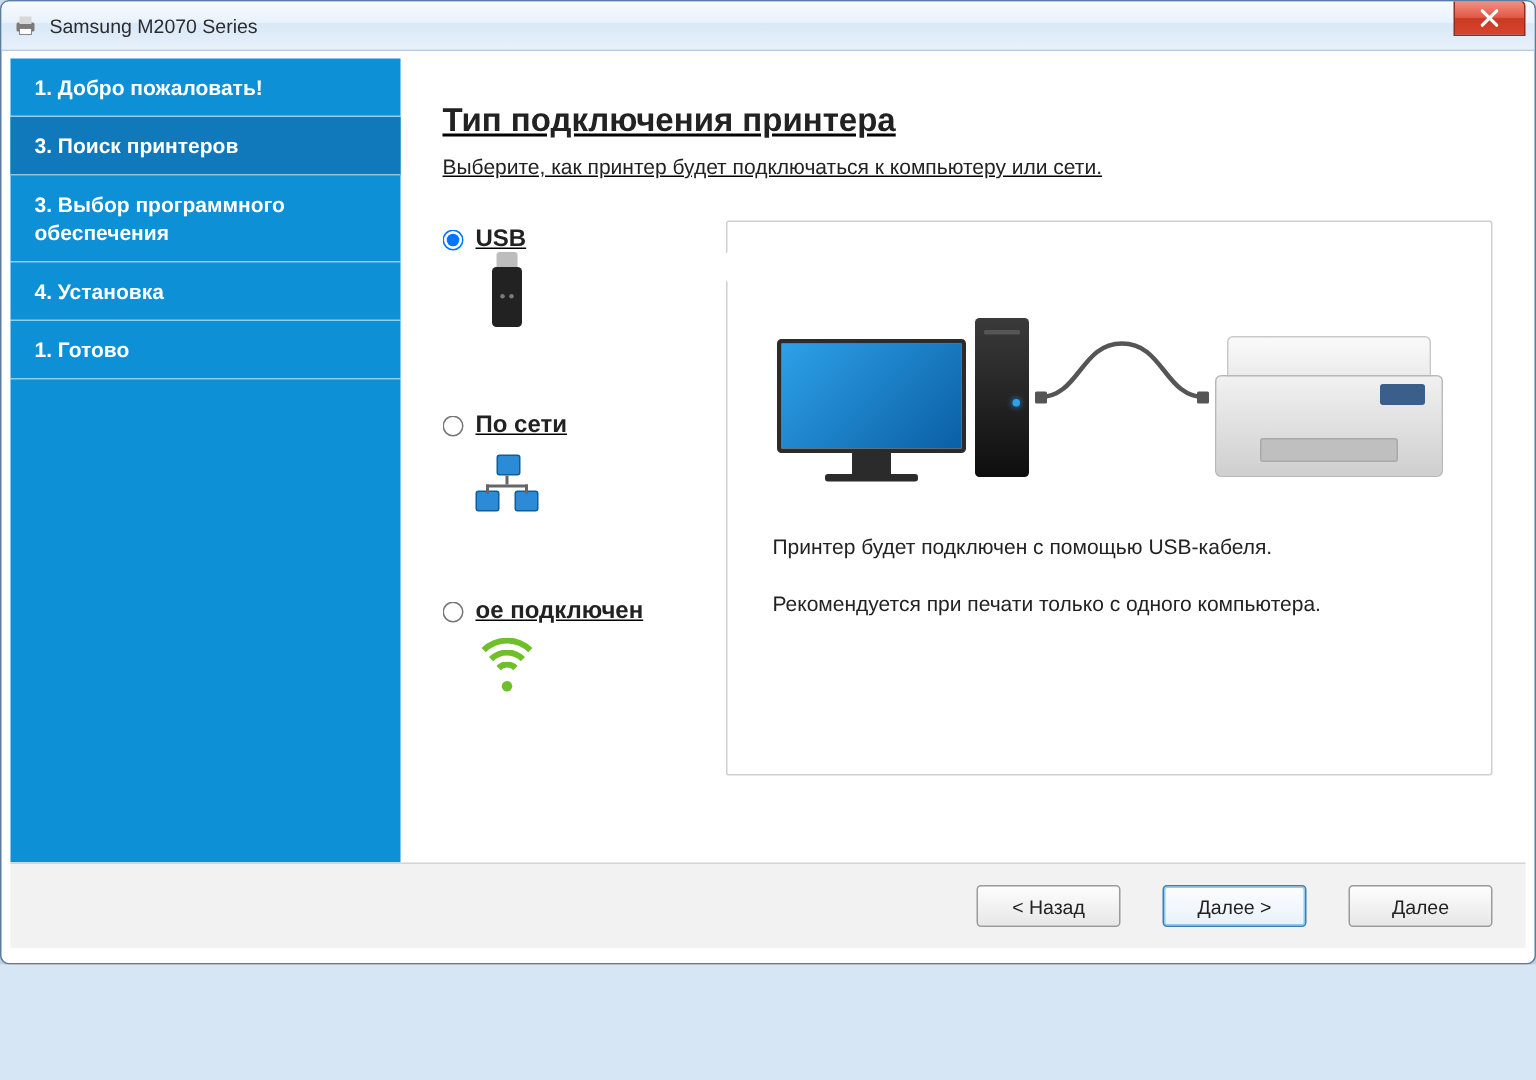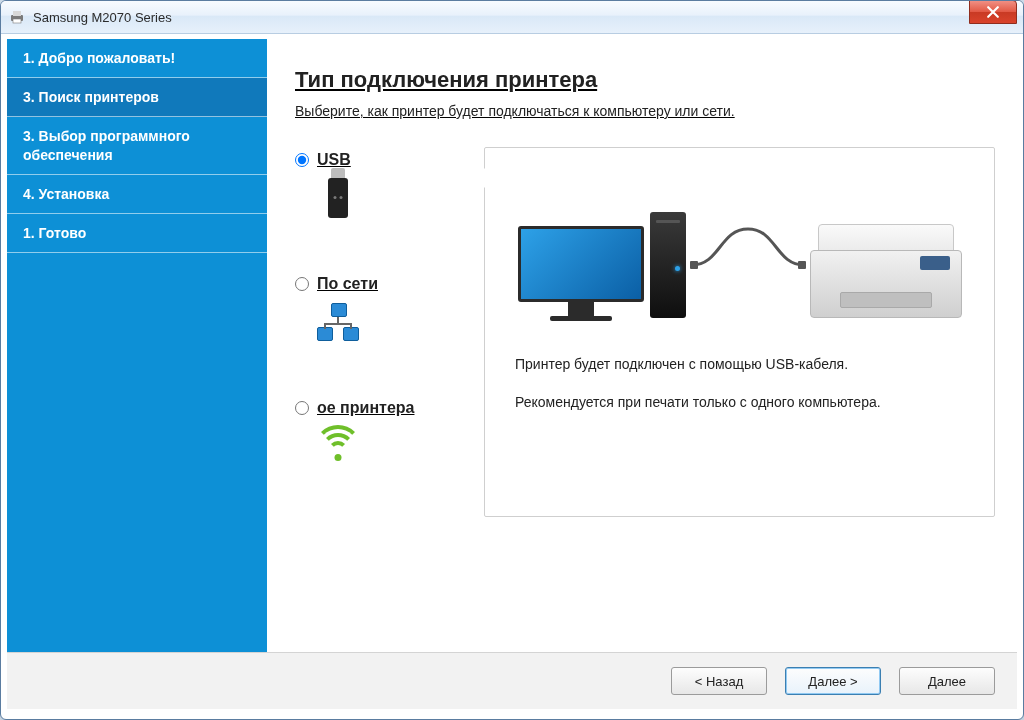--- a/index.html
+++ b/index.html
@@ -1,17 +1,17 @@
 <!DOCTYPE html>
 <html><head>
 <meta charset="utf-8">
 <style>
   html, body { margin: 0; padding: 0; font-family: "Segoe UI", Tahoma, sans-serif; background: #d6e6f5; }
   .window {
-    width: 1024px; height: 720px; box-sizing: border-box;
+    width: 1024px; height: 643px; box-sizing: border-box;
     background: #fff; border: 1px solid #5a7ca0; border-radius: 6px;
     overflow: hidden; position: relative; box-shadow: 0 2px 12px rgba(0,0,0,.25);
   }
   
   .titlebar {
     height: 32px; display: flex; align-items: center; padding: 0 6px 0 8px;
     background: linear-gradient(to bottom, #f7fbff 0%, #e8f1fb 45%, #d9e8f7 46%, #e7f1fb 100%);
     border-bottom: 1px solid #b8cde2;
   }
   .titlebar .app-icon { width: 16px; height: 16px; margin-right: 8px; position: relative; }
@@ -131,21 +131,21 @@
   .printer .top { position: absolute; left: 8px; right: 8px; top: 6px; height: 34px; background: linear-gradient(to bottom, #fafafa, #e6e6e6); border: 1px solid #c8c8c8; border-radius: 4px 4px 2px 2px; }
   .printer .panel { position: absolute; right: 12px; top: 38px; width: 30px; height: 14px; background: #3a5f8a; border-radius: 2px; }
   .printer .tray { position: absolute; left: 30px; right: 30px; bottom: 10px; height: 14px; background: #bfbfbf; border: 1px solid #a9a9a9; border-radius: 2px; }
 
   .desc { font-size: 14px; color: #222; line-height: 1.55; }
   .desc p { margin: 0 0 16px; }
 
   
   .buttonbar {
     height: 56px; border-top: 1px solid #d4d4d4; background: #f2f2f2;
-    display: flex; align-items: center; justify-content: flex-end; gap: 18px;
+    display: flex; align-items: center; justify-content: flex-end; gap: 28px;
     padding: 0 22px;
   }
   .btn {
     min-width: 96px; height: 28px; padding: 0 14px;
     background: linear-gradient(to bottom, #fdfdfd, #e7e7e7);
     border: 1px solid #9b9b9b; border-radius: 3px;
     font-size: 13px; color: #222; cursor: pointer;
     display: inline-flex; align-items: center; justify-content: center;
   }
   .btn.primary {
@@ -224,21 +224,21 @@
                   <div class="lines"></div>
                     <div class="drop l"></div>
                     <div class="drop r"></div>
                 </div>
               </div>
             </div>
 
             <div class="opt">
               <div class="opt-head">
                 <input type="radio" name="conn" id="r-wifi" style="">
-                <label for="r-wifi">ое принтера</label>
+                <label for="r-wifi">ое подключен</label>
               </div>
               <div class="opt-icon">
                 <div class="wifi-icon">
                   <div class="wifi-arc a1"></div>
                     <div class="wifi-arc a2"></div>
                     <div class="wifi-arc a3"></div>
                     <div class="wifi-dot"></div>
                 </div>
               </div>
             </div>

